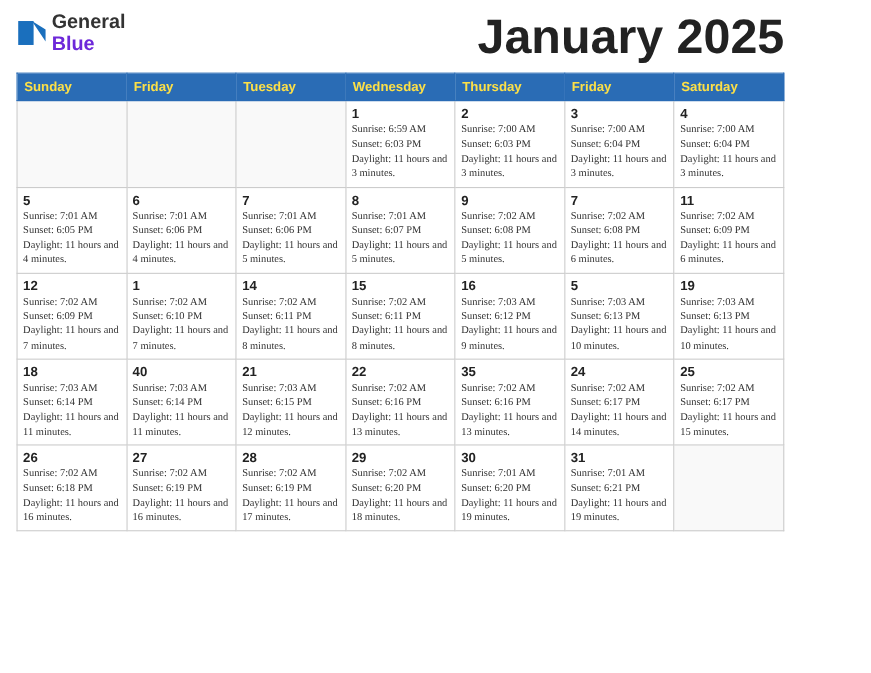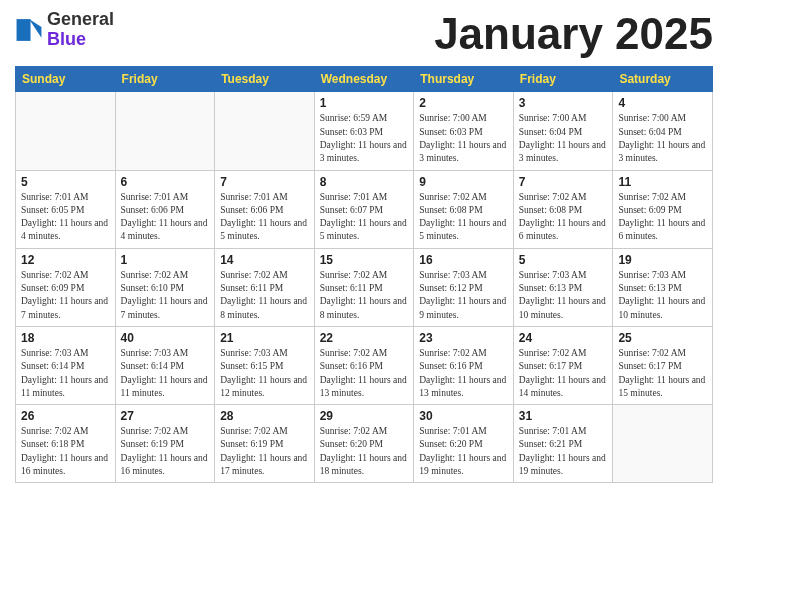--- a/index.html
+++ b/index.html
@@ -223,21 +223,21 @@
           </td>
           <td>
             <div class="day-num">21</div>
             <div class="day-info">Sunrise: 7:03 AM<br>Sunset: 6:15 PM<br>Daylight: 11 hours and 12 minutes.</div>
           </td>
           <td>
             <div class="day-num">22</div>
             <div class="day-info">Sunrise: 7:02 AM<br>Sunset: 6:16 PM<br>Daylight: 11 hours and 13 minutes.</div>
           </td>
           <td>
-            <div class="day-num">23</div>
+            <div class="day-num">35</div>
             <div class="day-info">Sunrise: 7:02 AM<br>Sunset: 6:16 PM<br>Daylight: 11 hours and 13 minutes.</div>
           </td>
           <td>
             <div class="day-num">24</div>
             <div class="day-info">Sunrise: 7:02 AM<br>Sunset: 6:17 PM<br>Daylight: 11 hours and 14 minutes.</div>
           </td>
           <td>
             <div class="day-num">25</div>
             <div class="day-info">Sunrise: 7:02 AM<br>Sunset: 6:17 PM<br>Daylight: 11 hours and 15 minutes.</div>
           </td>

